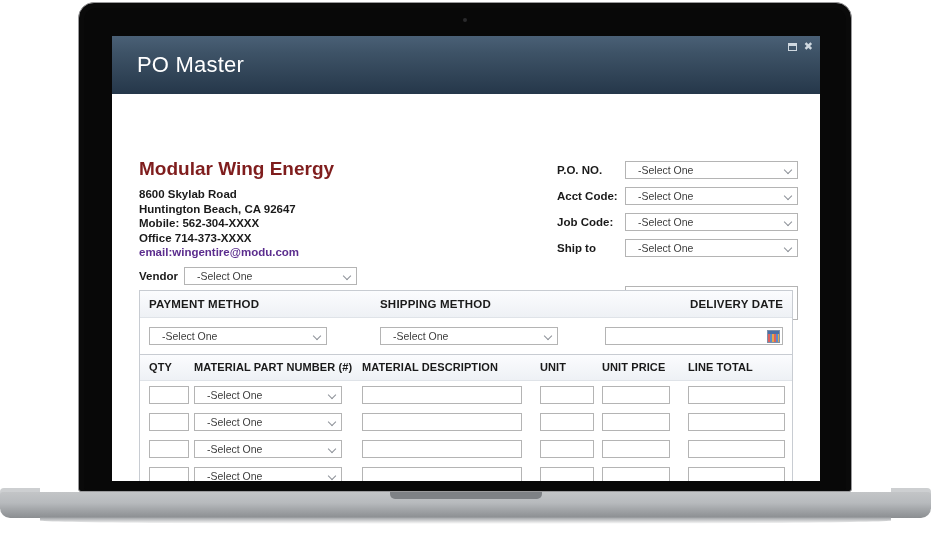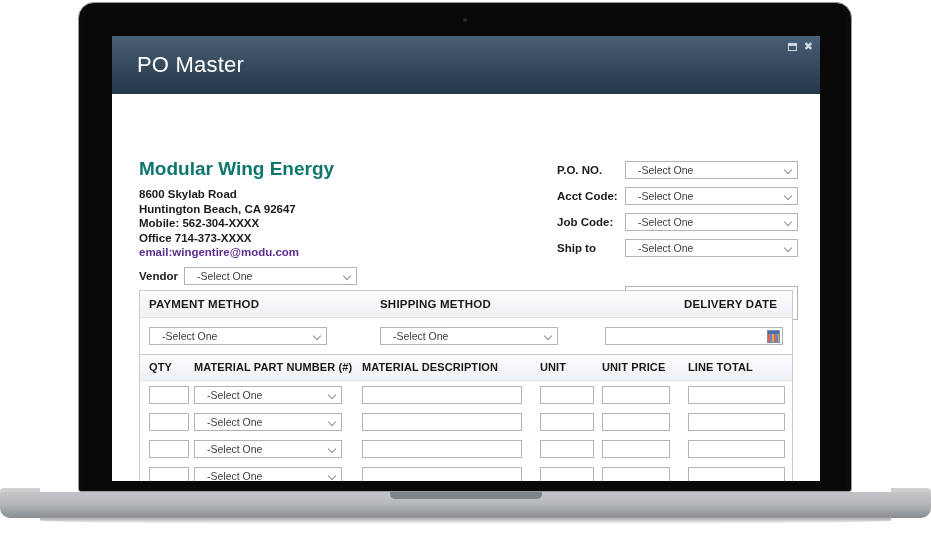--- a/index.html
+++ b/index.html
@@ -155,21 +155,21 @@
   .top-area {
     position: relative;
     height: 190px;
   }
   .company-name {
     position: absolute;
     left: 27px;
     top: 64px;
     font-size: 19px;
     font-weight: bold;
-    color: #0f766e;
+    color: #7f1d1d;
   }
   .addr {
     position: absolute;
     left: 27px;
     top: 93px;
     font-size: 11.5px;
     font-weight: bold;
     color: #1a1a1a;
     line-height: 14.6px;
   }
@@ -313,21 +313,21 @@
   .band-head span {
     position: absolute;
     top: 7px;
     font-size: 11.5px;
     font-weight: bold;
     color: #1a1a1a;
     letter-spacing: 0.2px;
   }
   .bh-pay { left: 9px; }
   .bh-ship { left: 240px; }
-  .bh-del { right: 15px; }
+  .bh-del { right: 9px; }
   .band-body {
     position: relative;
     height: 36px;
     background: #ffffff;
   }
   .band-body .sel, .band-body .datefield {
     position: absolute;
     top: 9px;
   }
   .bb-pay { left: 9px; width: 178px; }

